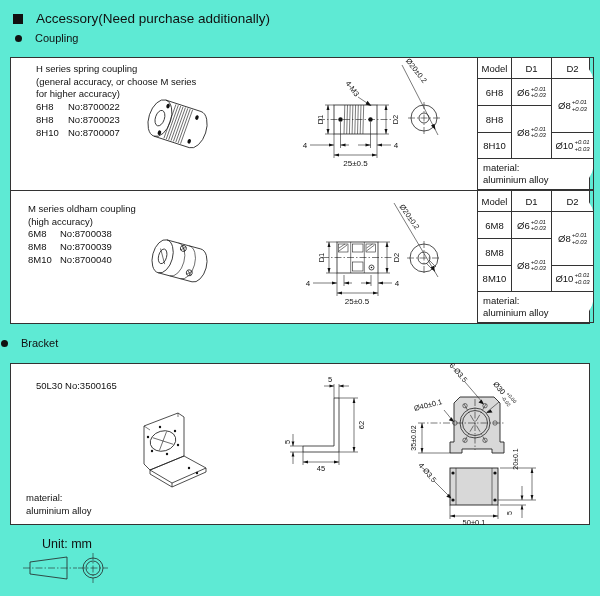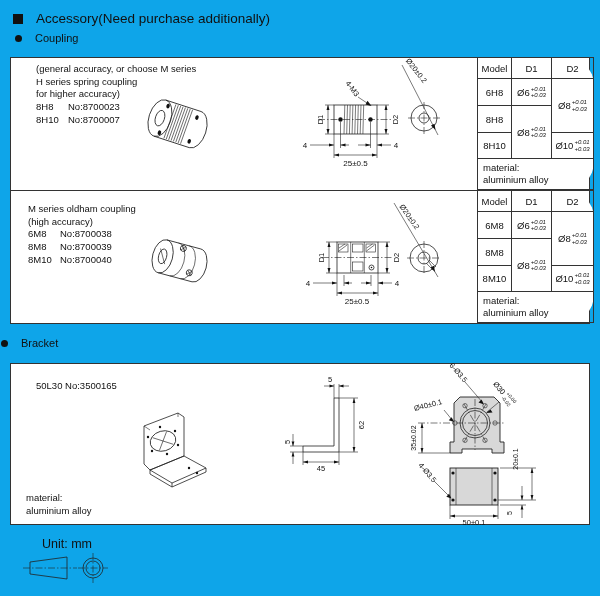--- a/index.html
+++ b/index.html
@@ -1,16 +1,16 @@
 <!DOCTYPE html>
 <html><head>
 <meta charset="utf-8">
 <style>
   html,body{margin:0;padding:0;background:#fff;}
-  .page{position:relative;width:600px;height:596px;background:#0ea5e9;
+  .page{position:relative;width:600px;height:596px;background:#5eead4;
         font-family:"Liberation Sans", sans-serif;color:#111;overflow:hidden;}
   .abs{position:absolute;}
   .hdr1{left:13px;top:11px;font-size:13.5px;display:flex;align-items:center;gap:13px;}
   .sqb{width:10px;height:10px;background:#111;display:inline-block;}
   .hdr2{font-size:11px;display:flex;align-items:center;gap:13px;}
   .dotb{width:7px;height:7px;border-radius:50%;background:#111;display:inline-block;}
   .box{border:1px solid #333;background:#fff;}
   .divline{border-top:1px solid #333;height:0;}
   .desc{font-size:9.5px;line-height:12.7px;color:#111;}
   .mrow .mname{display:inline-block;min-width:32px;}
@@ -39,23 +39,24 @@
   </div>
   <div class="abs hdr2" style="left:15px;top:32px;">
     <span class="dotb"></span>
     <span>Coupling</span>
   </div>
 
   <div class="abs box" style="left:10px;top:57px;width:578px;height:265px;"></div>
   <div class="abs divline" style="left:10px;top:190px;width:580px;"></div>
 
   <div class="abs desc" style="left:36px;top:63px;">
+    <div>H series spring coupling</div>
     <div>(general accuracy, or choose M series</div>
-    <div>H series spring coupling</div>
     <div>for higher accuracy)</div>
+    <div class="mrow"><span class="mname">6H8</span><span>No:8700022</span></div>
     <div class="mrow"><span class="mname">8H8</span><span>No:8700023</span></div>
     <div class="mrow"><span class="mname">8H10</span><span>No:8700007</span></div>
   </div>
 
   <svg class="abs" style="left:136px;top:88px;" width="85" height="72" viewBox="0 0 85 72">
     <g transform="rotate(18 42 36)">
       <line class="ln" x1="23" y1="17" x2="60" y2="17"></line>
       <line class="ln" x1="23" y1="55" x2="60" y2="55"></line>
       <path class="ln" d="M60,17 A11,19 0 0 1 60,55"></path>
       <ellipse class="ln" cx="23" cy="36" rx="11" ry="19" fill="#fff"></ellipse>

